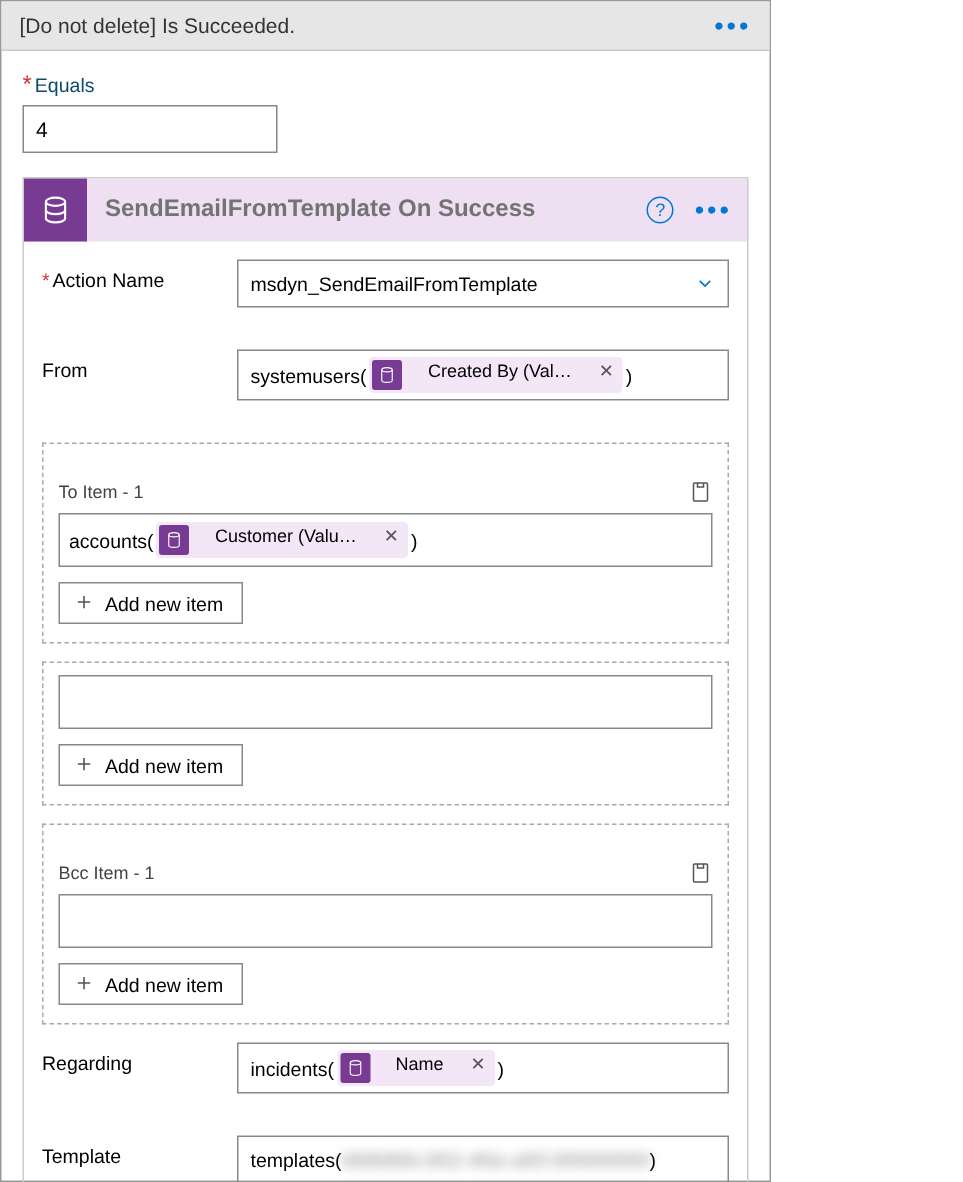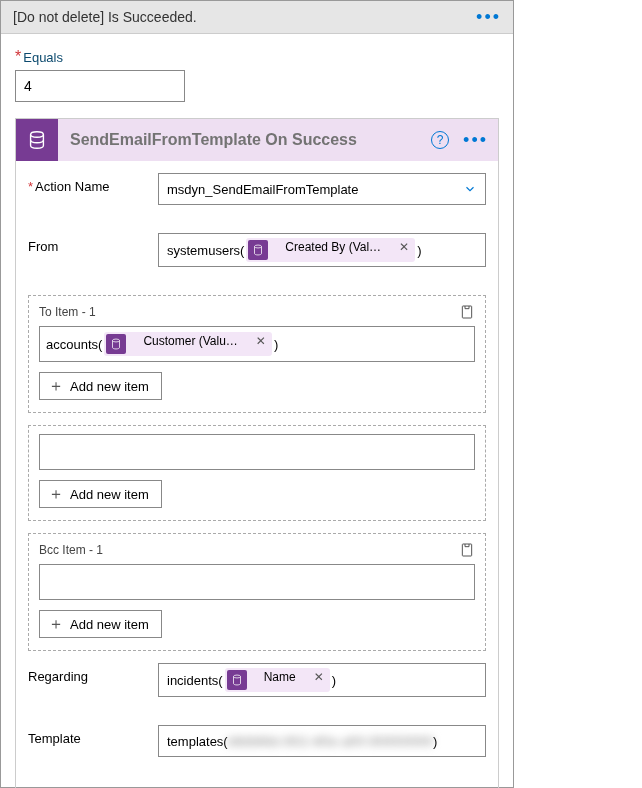--- a/index.html
+++ b/index.html
@@ -19,21 +19,21 @@
   .help { color: #0078d4; border: 1.5px solid #0078d4; border-radius: 50%; width: 18px; height: 18px; font-size: 12px; display:flex;align-items:center;justify-content:center; margin-right: 14px; cursor: pointer; }
   .card-body { padding: 12px; }
   .row { display: flex; align-items: flex-start; margin-bottom: 28px; }
   .row-label { width: 130px; font-size: 13px; padding-top: 6px; }
   .row-input { flex: 1; border: 1px solid #888; min-height: 32px; display: flex; align-items: center; padding: 2px 8px; font-size: 13px; position: relative; flex-wrap: wrap; }
   .chev { color: #0078d4; font-size: 16px; position: absolute; right: 8px; }
   .token { background: #f3e6f7; border-radius: 3px; display: inline-flex; padding: 2px 6px 2px 2px; font-size: 12px; margin: 2px; gap: 12px; }
   .token-icon { width: 20px; height: 20px; background: #773b93; border-radius: 2px; display:flex;align-items:center;justify-content:center; margin-right: 5px; }
   .token-x { margin-left: 6px; color: #555; cursor: pointer; }
   .group { border: 1px dashed #aaa; padding: 8px 10px 12px 10px; margin-bottom: 12px; }
-  .group-head { display:flex; justify-content: space-between; align-items:center; font-size: 12px; color: #444; margin-bottom: 6px;}
+  .group-head { display:flex; justify-content: space-between; align-items:center; font-size: 12px; color: #444; margin-bottom: 6px; margin-top: 16px;}
   .tt-icon { cursor:pointer; }
   .group-input { border: 1px solid #888; min-height: 36px; display:flex; align-items:center; padding: 2px 6px; font-size: 13px; flex-wrap: wrap; }
   .add-btn { border: 1px solid #888; font-size: 13px; padding: 5px 12px 5px 8px; display:inline-flex;align-items:center; margin-top: 10px; cursor: pointer; background:#fff; }
   .plus { font-size: 16px; margin-right: 6px; line-height: 16px; color:#555;}
   .blur { filter: blur(4px); color: #888; }
   .footer-action { display:flex; align-items:center; justify-content:center; padding: 24px 0 10px 0; color:#0078d4; font-size:14px; cursor: pointer; }
   .footer-icon { margin-right: 8px; }
   svg { display:block; }
 </style>
 </head>

